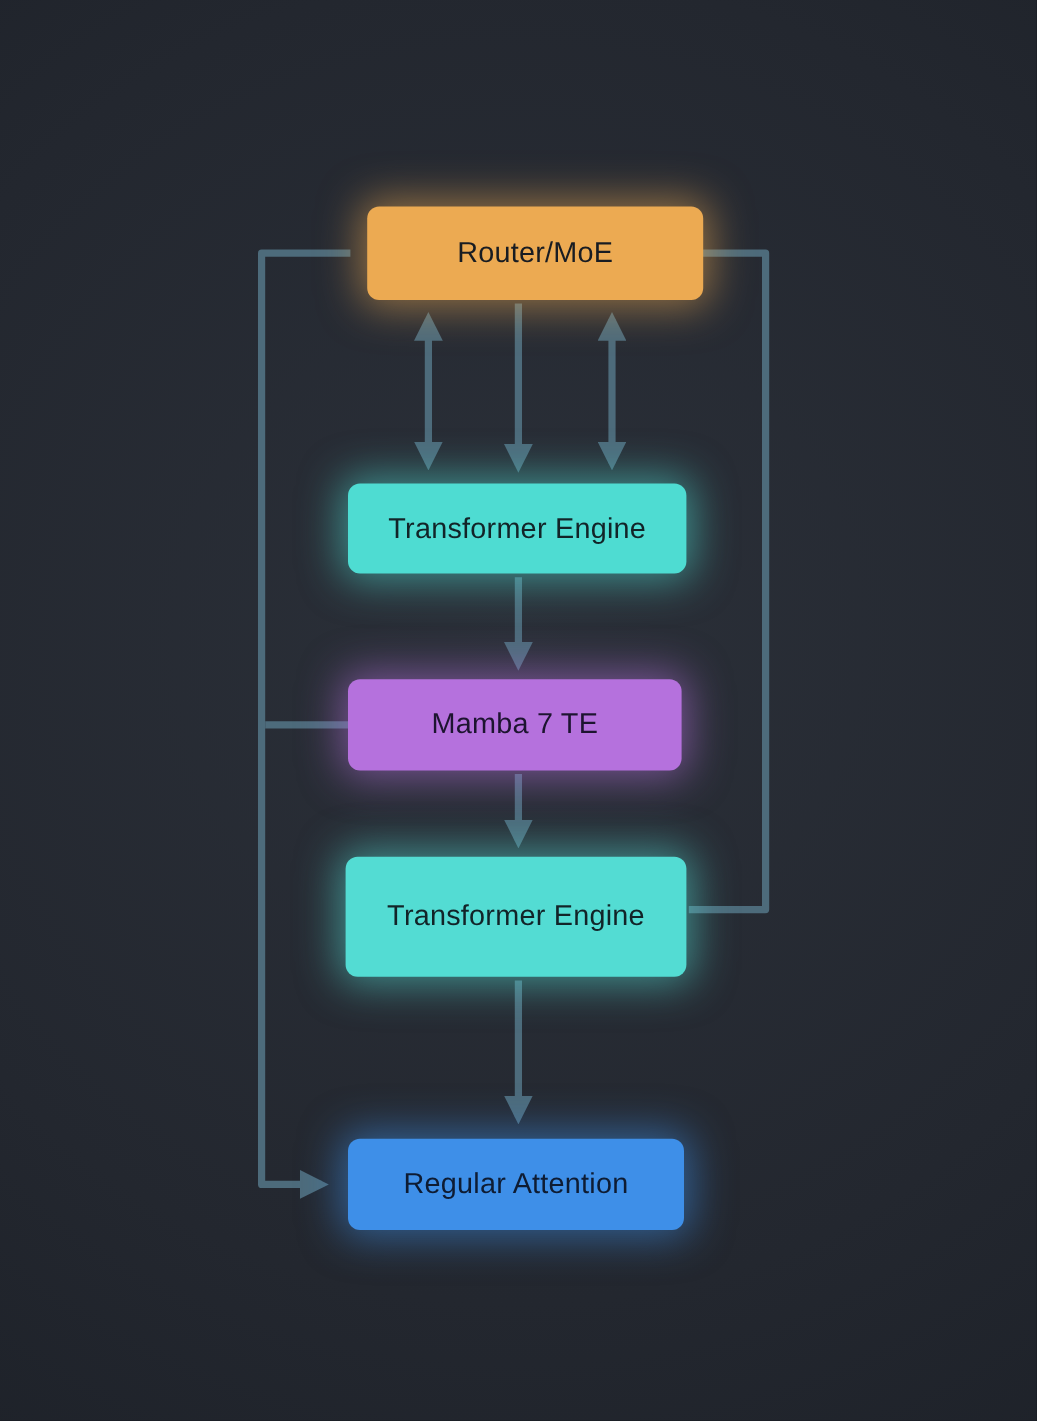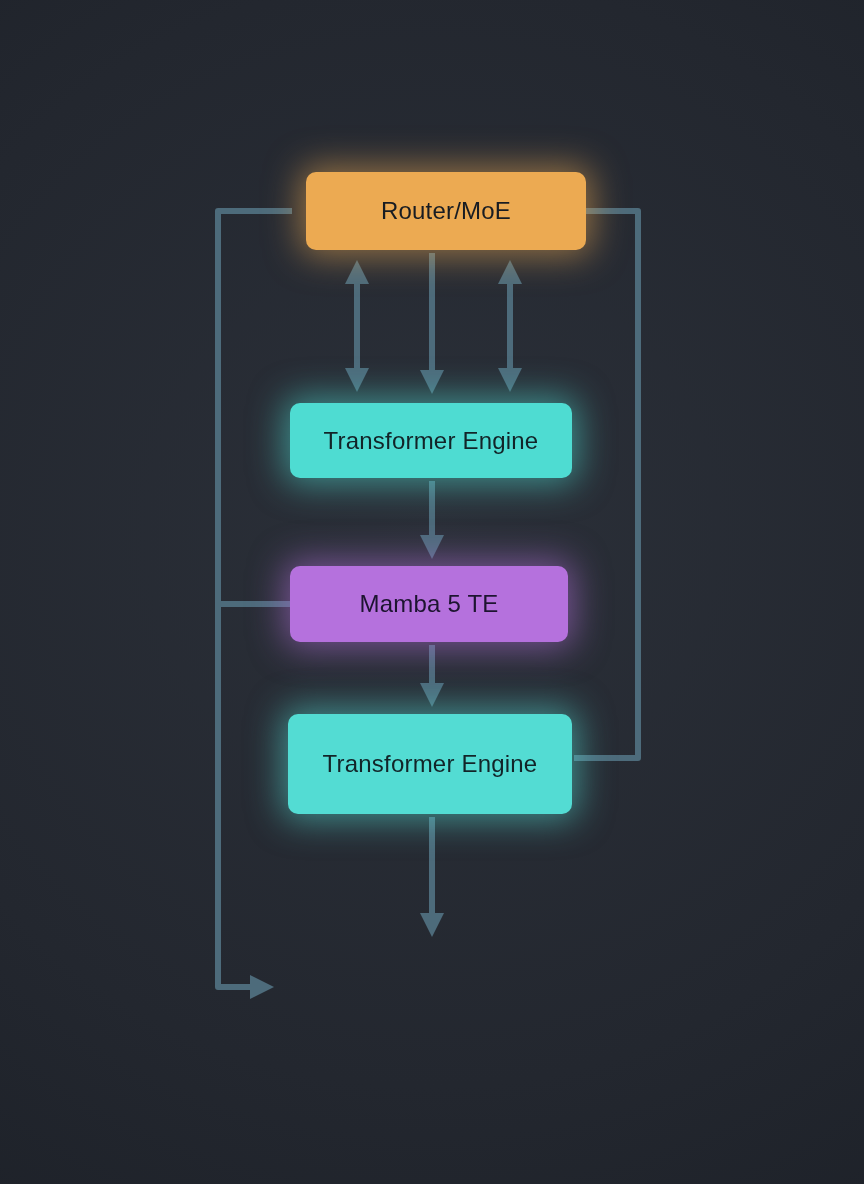--- a/index.html
+++ b/index.html
@@ -77,21 +77,24 @@
 
   <div class="node" style="left: 306px; top: 172px; width: 280px; height: 78px; background: rgb(236, 170, 82); box-shadow: rgba(236, 170, 82, 0.55) 0px 0px 34px 6px; color: rgb(24, 28, 34);">
     <span class="node-label">Router/MoE</span>
   </div>
 
   <div class="node" style="left: 290px; top: 403px; width: 282px; height: 75px; background: rgb(78, 220, 210); box-shadow: rgba(78, 220, 210, 0.55) 0px 0px 34px 6px; color: rgb(18, 36, 40);">
     <span class="node-label">Transformer Engine</span>
   </div>
 
   <div class="node" style="left: 290px; top: 566px; width: 278px; height: 76px; background: rgb(181, 113, 221); box-shadow: rgba(181, 113, 221, 0.55) 0px 0px 34px 6px; color: rgb(29, 20, 48);">
-    <span class="node-label">Mamba 5 TE</span>
+    <span class="node-label">Mamba 7 TE</span>
   </div>
 
   <div class="node" style="left: 288px; top: 714px; width: 284px; height: 100px; background: rgb(83, 220, 211); box-shadow: rgba(83, 220, 211, 0.55) 0px 0px 34px 6px; color: rgb(18, 36, 40);">
     <span class="node-label">Transformer Engine</span>
   </div>
 
+  <div class="node" style="left: 290px; top: 949px; width: 280px; height: 76px; background: rgb(62, 143, 232); box-shadow: rgba(62, 143, 232, 0.55) 0px 0px 34px 6px; color: rgb(14, 28, 51);">
+    <span class="node-label">Regular Attention</span>
+  </div>
 
 </div>
 
 </body></html>

